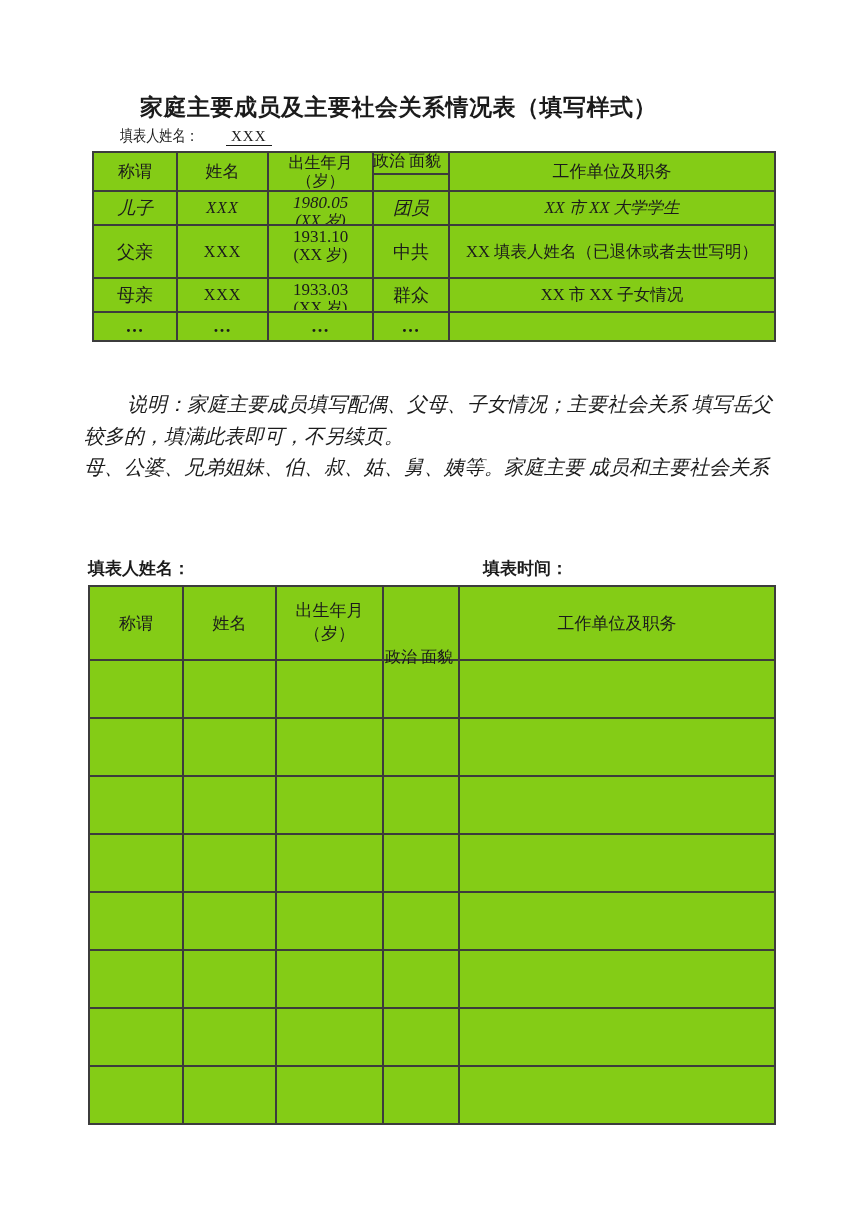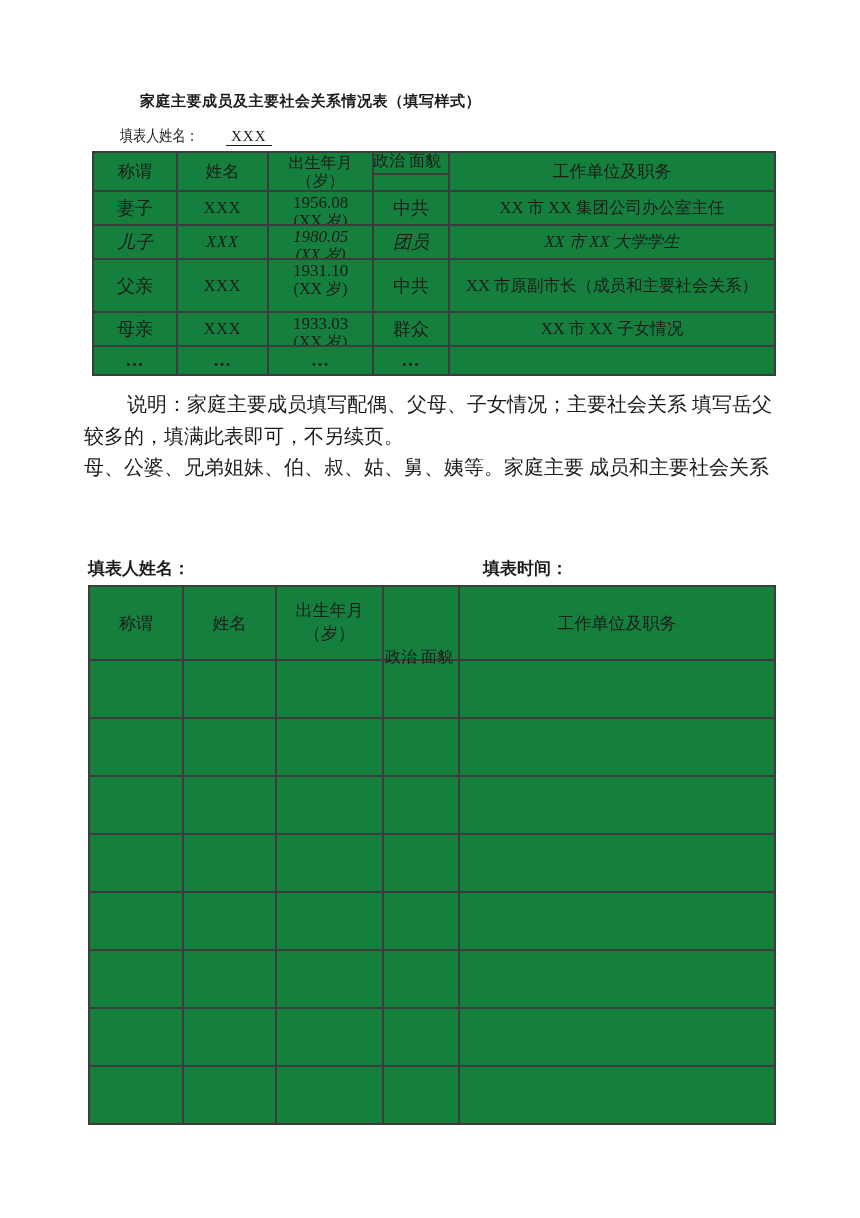--- a/index.html
+++ b/index.html
@@ -1,50 +1,50 @@
 <!DOCTYPE html>
 <html><head>
 <meta charset="utf-8">
 <style>
   html,body{margin:0;padding:0;background:#ffffff;}
   .page{
     position:relative;width:860px;height:1218px;background:#ffffff;overflow:hidden;
     font-family:"Liberation Serif","DejaVu Serif",serif;color:#1b1b1b;
   }
   
-  .title-sample{position:absolute;left:140px;top:92px;font-size:15px;font-weight:700;letter-spacing:0.5px;white-space:nowrap;}
+  .title-sample{position:absolute;left:140px;top:92px;font-size:23px;font-weight:700;letter-spacing:0.5px;white-space:nowrap;}
   .title-blank{position:absolute;left:244px;top:500px;font-size:24px;font-weight:700;letter-spacing:0.5px;white-space:nowrap;}
   
   .filler-line1{position:absolute;left:120px;top:126px;font-size:16px;white-space:nowrap;}
   .filler-line1 .lbl{display:inline-block;transform:scaleX(0.82);transform-origin:left center;}
   .filler-line1 .val{display:inline-block;margin-left:10px;font-size:15px;letter-spacing:1px;border-bottom:1.5px solid #1b1b1b;padding:0 5px 0 5px;font-family:"Liberation Serif",serif;}
   .form2-labels{position:absolute;left:0;top:557px;width:860px;height:24px;font-size:17px;font-weight:700;}
   .form2-labels .name-lbl{position:absolute;left:88px;top:0;white-space:nowrap;}
   .form2-labels .time-lbl{position:absolute;left:483px;top:0;white-space:nowrap;}
   
   .note{position:absolute;left:84px;top:389px;width:700px;font-size:20px;line-height:31.5px;}
-  .note .ln{white-space:pre;}
+  .note .ln{white-space:pre;font-style:italic;}
   .note .ln.first{text-indent:43px;}
   
-  table.doc{border-collapse:collapse;table-layout:fixed;position:absolute;background:#15803d;}
+  table.doc{border-collapse:collapse;table-layout:fixed;position:absolute;background:#84cc16;}
   table.doc td,table.doc th{border:2px solid #3c3c3c;padding:0;text-align:center;vertical-align:middle;font-weight:400;overflow:hidden;}
   
   .t1{left:92px;top:151px;width:682px;}
   .t1 th{height:33px;font-size:17px;}
   .t1 td{font-size:18px;}
   .t1 .birth-head{font-size:16px;line-height:18px;padding-top:1px;}
   .t1 .pol-head{position:relative;overflow:visible;}
   .t1 .pol-head .mini{
     position:absolute;top:-3px;left:-1px;width:77px;height:23px;border-bottom:2px solid #3c3c3c;
     font-size:16px;line-height:22px;text-align:left;white-space:nowrap;background:transparent;
   }
   .t1 tr.r1 td{height:31px;}
   .t1 tr.r2 td{height:31px;font-style:italic;}
   .t1 tr.r3 td{height:34px;}
-  .t1 tr.r4 td{height:32px;}
+  .t1 tr.r4 td{height:32px;border-radius:6px;}
   .t1 tr.r5 td{height:27px;font-weight:700;letter-spacing:1px;}
   .t1 .name-cell{font-size:16px;letter-spacing:1px;}
   .t1 .work-cell{font-size:16.5px;}
   .t1 .date-clip{height:32px;overflow:hidden;}
   .t1 tr.r3 .date-clip{height:51px;}
   .t1 .d1{font-size:17px;line-height:19px;padding-top:1px;}
   .t1 .d2{font-size:16px;line-height:18px;}
   
   .t2{left:88px;top:585px;width:686px;}
   .t2 th{height:60px;font-size:17px;}
@@ -83,32 +83,20 @@
           <div>出生年月</div>
           <div>（岁）</div>
         </th>
         <th class="pol-head">
           <div class="mini">政治 面貌</div>
         </th>
         <th>工作单位及职务</th>
       </tr>
     </thead>
     <tbody>
-      <tr class="r1">
-        <td>妻子</td>
-        <td class="name-cell">XXX</td>
-        <td>
-          <div class="date-clip">
-              <div class="d1">1956.08</div>
-          <div class="d2">(XX 岁)</div>
-            </div>
-        </td>
-        <td>中共</td>
-        <td class="work-cell">XX 市 XX 集团公司办公室主任</td>
-      </tr>
       <tr class="r2">
         <td>儿子</td>
         <td class="name-cell">XXX</td>
         <td>
           <div class="date-clip">
               <div class="d1">1980.05</div>
           <div class="d2">(XX 岁)</div>
             </div>
         </td>
         <td>团员</td>
@@ -117,21 +105,21 @@
       <tr class="r3">
         <td>父亲</td>
         <td class="name-cell">XXX</td>
         <td>
           <div class="date-clip">
               <div class="d1">1931.10</div>
           <div class="d2">(XX 岁)</div>
             </div>
         </td>
         <td>中共</td>
-        <td class="work-cell">XX 市原副市长（成员和主要社会关系）</td>
+        <td class="work-cell">XX 填表人姓名（已退休或者去世写明）</td>
       </tr>
       <tr class="r4">
         <td>母亲</td>
         <td class="name-cell">XXX</td>
         <td>
           <div class="date-clip">
               <div class="d1">1933.03</div>
           <div class="d2">(XX 岁)</div>
             </div>
         </td>

